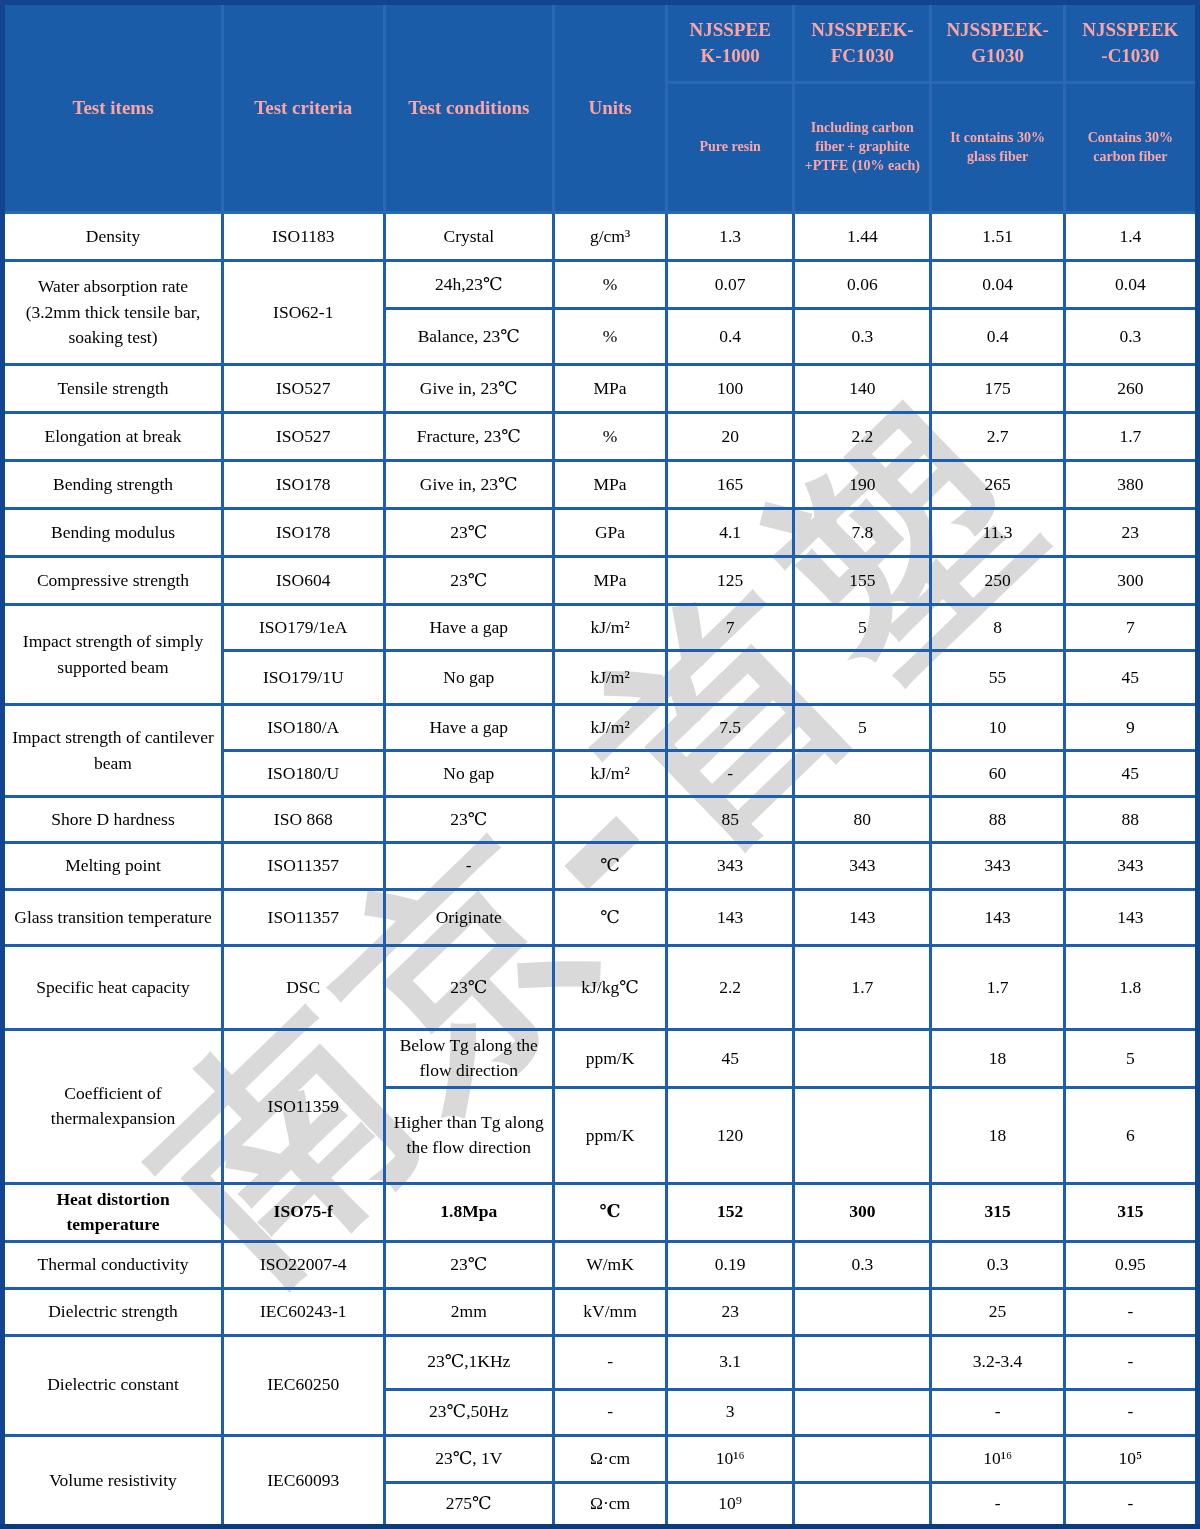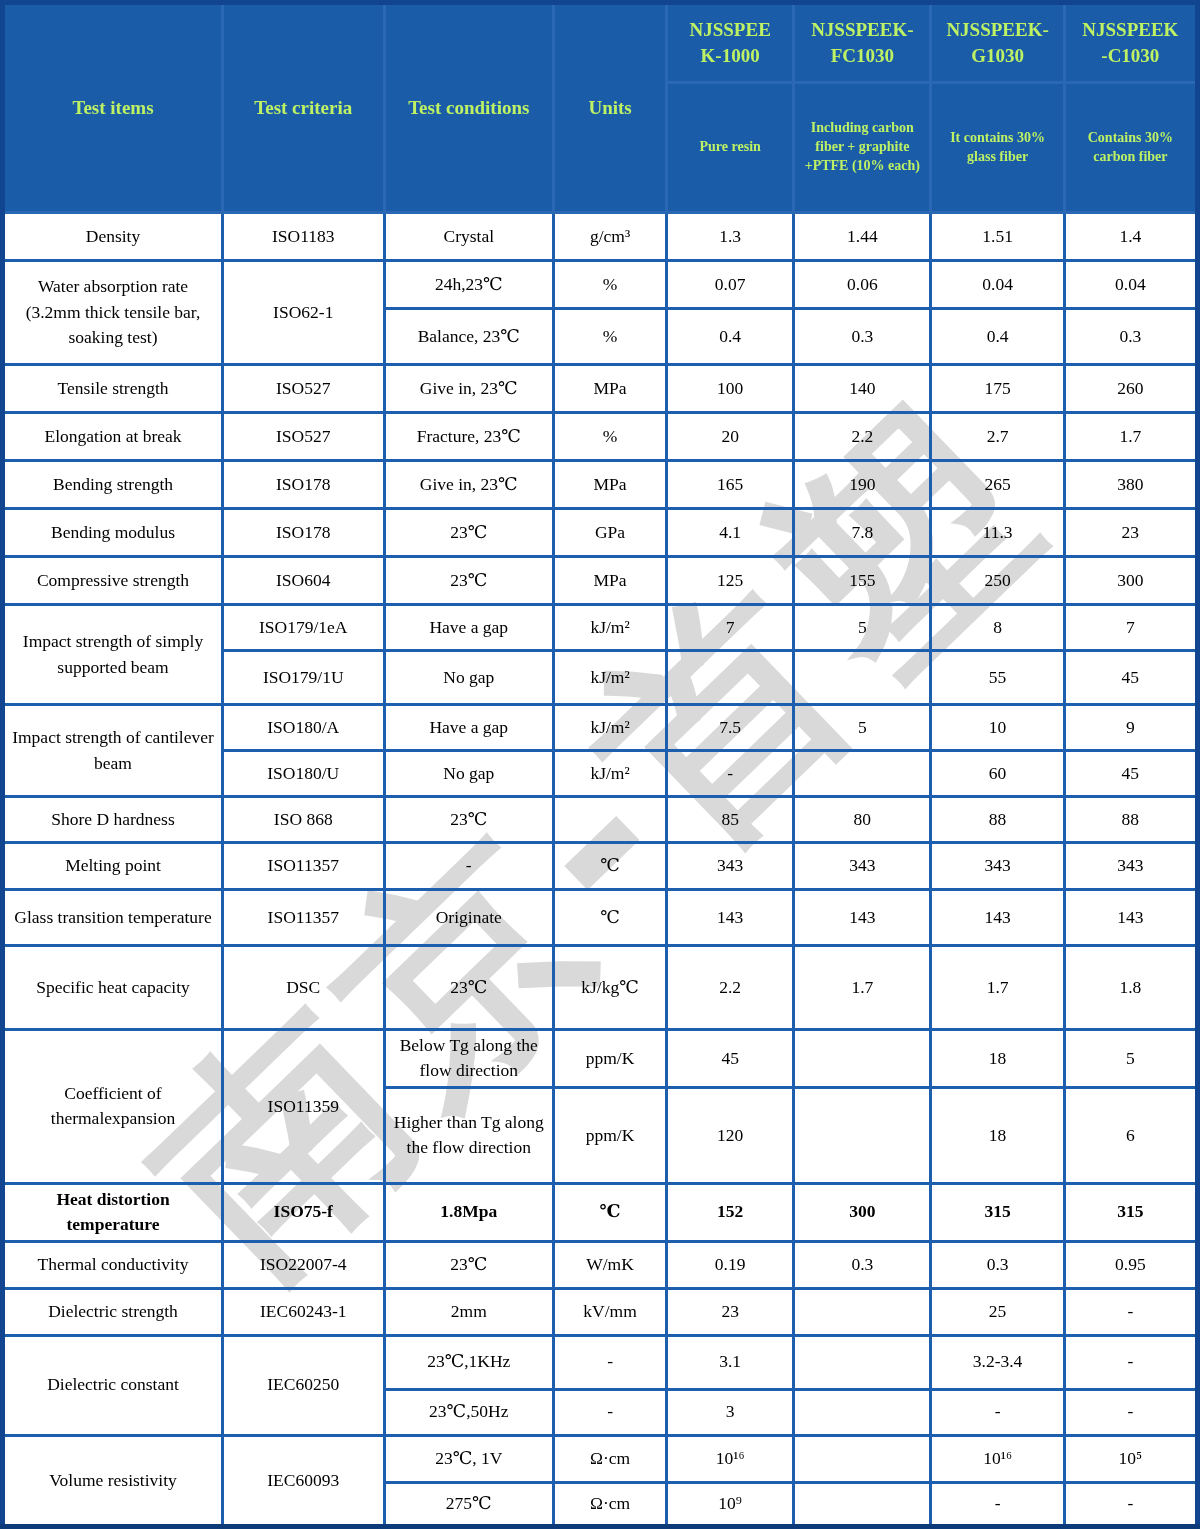--- a/index.html
+++ b/index.html
@@ -37,21 +37,21 @@
   .spec th,.spec td{
     border:3px solid #1d5fae;
     text-align:center;
     vertical-align:middle;
     padding:2px 4px;
     overflow:hidden;
   }
   .spec th{
     background:#1a5ca8;
     border-color:#2a68b6;
-    color:#bef264;
+    color:#fca5a5;
     font-weight:bold;
     font-size:19px;
     line-height:1.35;
   }
   .spec th.pname{white-space:pre-line;font-size:19px;}
   .spec th.pdesc{white-space:normal;font-size:14px;}
   .spec td{
     background:transparent;
     color:#000000;
     font-size:17.5px;

